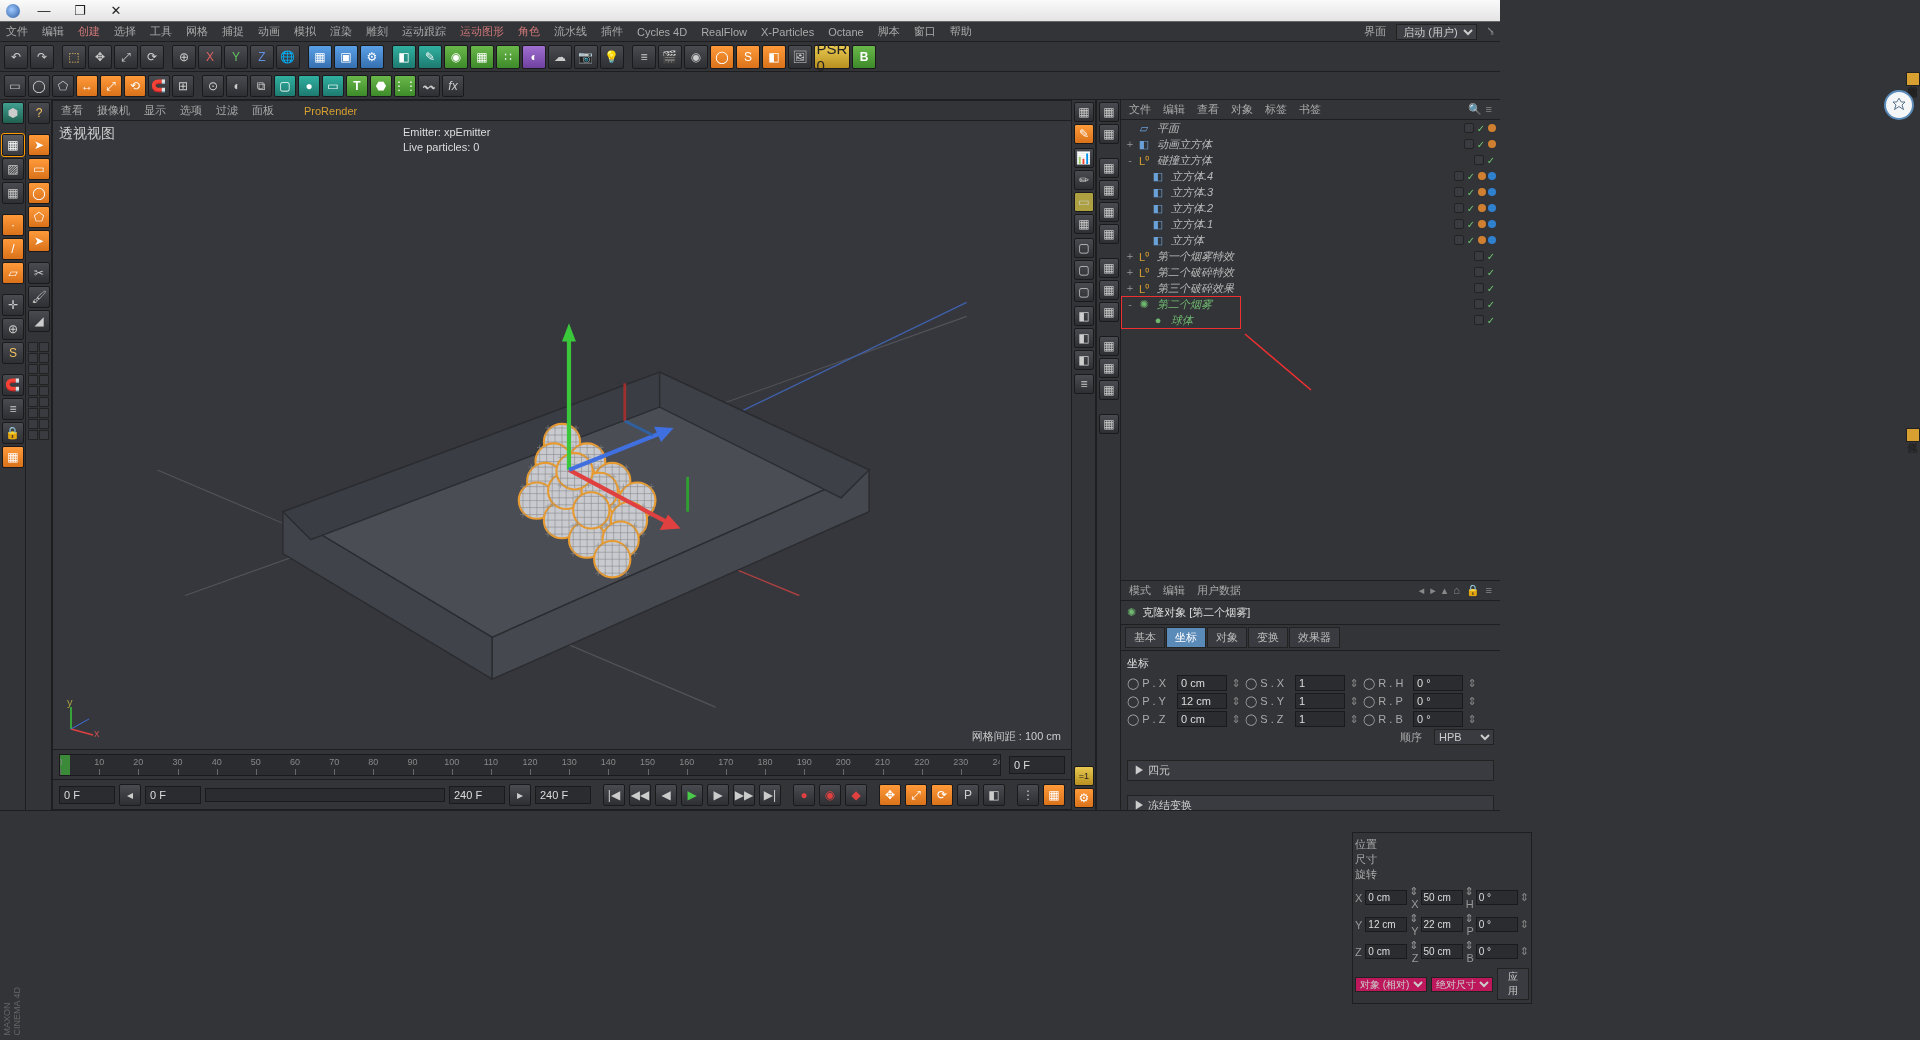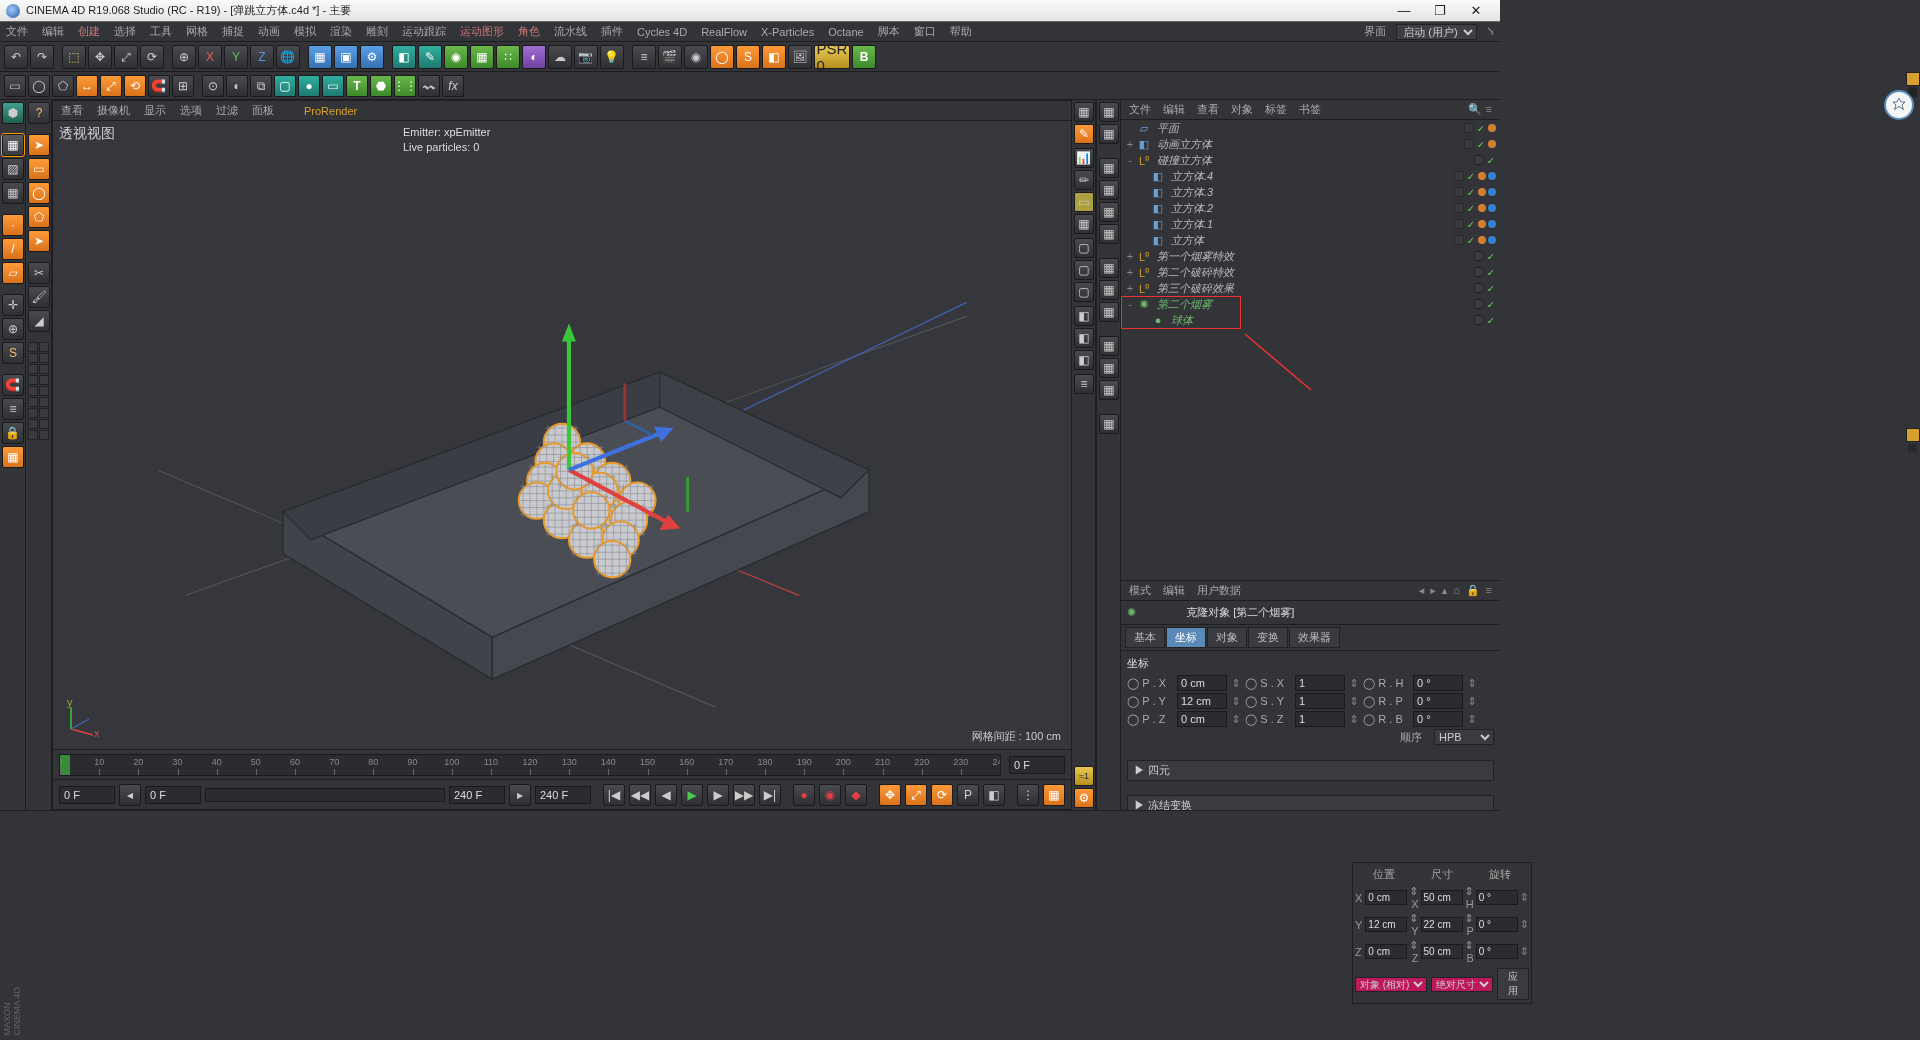--- a/index.html
+++ b/index.html
@@ -63,21 +63,21 @@
 .om-row .tags .t{ width:10px; height:10px; background:#3a3b40; border:1px solid #222; border-radius:2px;}
 .om-row .tags .chk{ color:#6cc86c; font-size:10px; width:10px; text-align:center;}
 .om-row .tags .dot{ width:8px; height:8px; border-radius:50%; background:#d08030;}
 .om-row .tags .dot2{ width:8px; height:8px; border-radius:50%; background:#3080d0;}
 .hl-box{ position:absolute; border:1.5px solid #f03030; pointer-events:none;}
 
 .attr{ height:230px; border-top:1px solid #1e1e20; display:flex; flex-direction:column; background:#333438;}
 .attr-tabs{ height:20px; display:flex; gap:12px; padding:0 8px; align-items:center; color:#aaa; border-bottom:1px solid #1e1e20;}
 .attr-tabs .right-icons{ margin-left:auto; display:flex; gap:6px; color:#888;}
 .attr-title{ padding:4px 6px; display:flex; gap:6px; align-items:center; border-bottom:1px solid #1e1e20;}
-.attr-title .name{ color:#ddd;margin-left:44px;}
+.attr-title .name{ color:#ddd;}
 .attr-subtabs{ display:flex; gap:1px; padding:2px 4px; border-bottom:1px solid #1e1e20;}
 .attr-subtabs .st{ padding:2px 8px; background:#3a3b40; border:1px solid #222; color:#bbb;}
 .attr-subtabs .st.active{ background:#5a8ab8; color:#fff;}
 .attr-body{ flex:1; overflow:auto; padding:2px 6px;}
 .attr-sec{ color:#ddd; padding:3px 0;}
 .coord-row{ display:flex; gap:4px; align-items:center; padding:1px 0;}
 .coord-row .lbl{ width:46px; color:#aaa;}
 .coord-row input{ width:50px; background:#2b2c30; border:1px solid #1a1a1c; color:#ddd; padding:1px 3px; font-size:11px;}
 .coord-row .sp{ width:10px; text-align:center; color:#888;}
 .acc{ background:#3a3b40; border:1px solid #222; padding:2px 6px; margin-top:14px; color:#ccc;}
@@ -90,41 +90,40 @@
 .timeline .field{ width:56px; background:#2b2c30; border:1px solid #1a1a1c; color:#ddd; padding:2px 4px; font-size:11px;}
 
 .transport{ height:30px; background:#333438; border-top:1px solid #1e1e20; display:flex; align-items:center; padding:0 6px; gap:4px;}
 .transport .field{ width:56px; background:#2b2c30; border:1px solid #1a1a1c; color:#ddd; padding:2px 4px; font-size:11px;}
 .transport .slider{ flex:1; height:14px; background:#2b2c30; border:1px solid #1a1a1c;}
 .transport .play{ color:#4ac84a;}
 
 .bottombar{ height:20px; background:#333438; border-top:1px solid #1e1e20; display:flex; gap:14px; align-items:center; padding:0 8px; color:#aaa;}
 
 .coords-panel{ position:absolute; right:388px; bottom:36px; width:180px; background:#333438; border:1px solid #1e1e20; padding:2px;}
-.coords-panel .hdr{ display:flex; justify-content:space-around; color:#aaa; padding:2px 0;}
+.coords-panel .hdr{ display:flex; justify-content:space-around; color:#aaa; padding:2px 0;flex-direction:column;}
 .coords-panel .r{ display:flex; gap:2px; align-items:center; padding:1px 0;}
 .coords-panel .r .lbl{ width:12px; color:#999;}
 .coords-panel input{ width:42px; background:#2b2c30; border:1px solid #1a1a1c; color:#ddd; padding:1px 2px; font-size:10px;}
 .coords-panel select{ flex:1; background:#be185d; border:1px solid #222; color:#ccc; font-size:10px;}
 .coords-panel .btn{ background:#3a3b40; border:1px solid #222; color:#ccc; padding:1px 8px; font-size:10px;}
 
 .sidetab{ position:absolute; right:0; top:72px; width:14px; background:#d7a030; color:#222; writing-mode:vertical-rl; text-align:center; padding:6px 0; font-size:10px; border:1px solid #222;}
 .sidetab2{ position:absolute; right:0; top:428px; width:14px; background:#d7a030; color:#222; writing-mode:vertical-rl; text-align:center; padding:6px 0; font-size:10px; border:1px solid #222;}
 
 .badge{ position:absolute; right:6px; top:90px; width:30px; height:30px; border-radius:50%; background:#f4f6f8; border:2px solid #5a8ab8; display:flex; align-items:center; justify-content:center;}
 .badge svg{ width:18px; height:18px;}
 
 svg{ display:block; }
 </style>
 </head>
 <body>
 
 <div class="titlebar">
   <div class="appicon"></div>
-  <div class="title">CINEMA 4D R19.068 Studio (RC - R19) - [弹跳立方体.c4d *] - 主要</div>
   <div class="winbtn">—</div>
   <div class="winbtn">❐</div>
   <div class="winbtn">✕</div>
 </div>
 
 <div class="menubar" id="menubar">
   <span>文件</span>
     <span>编辑</span>
     <span class="hl">创建</span>
     <span>选择</span>

